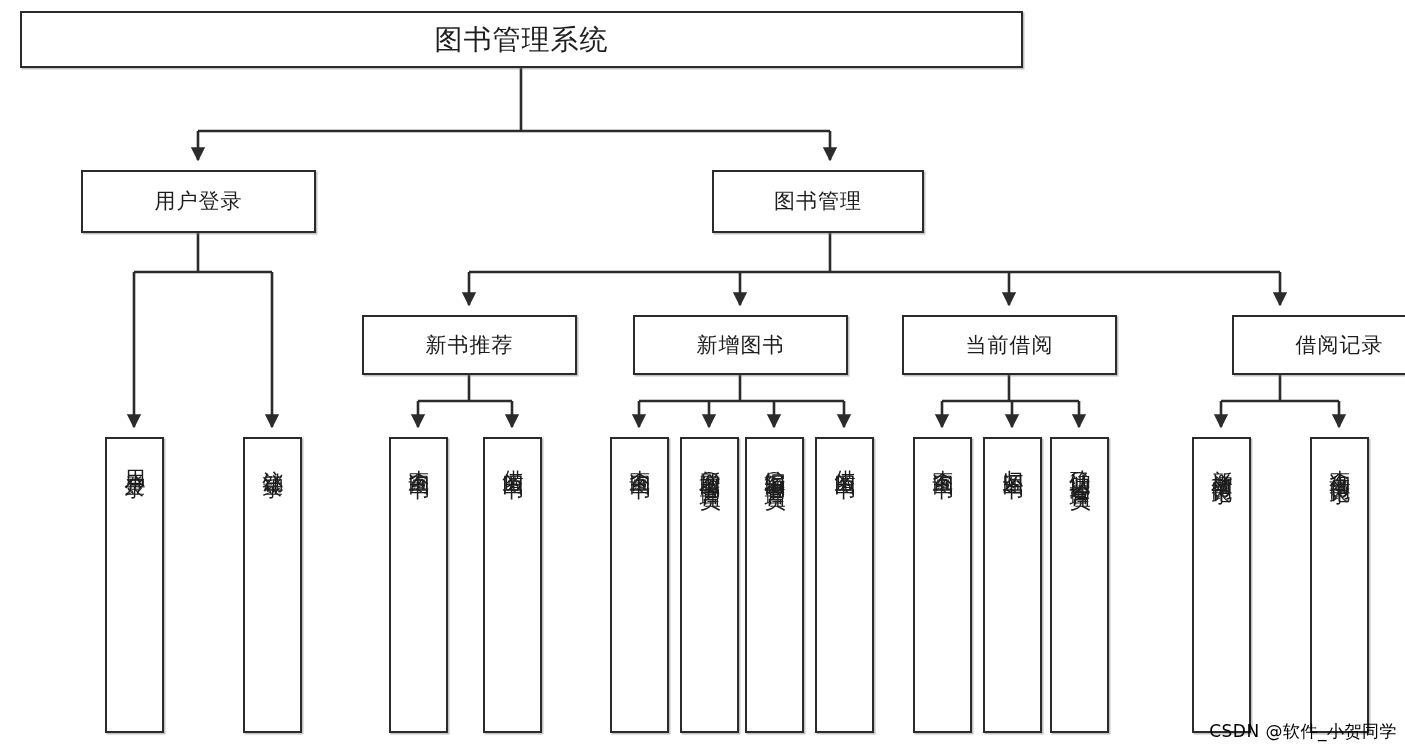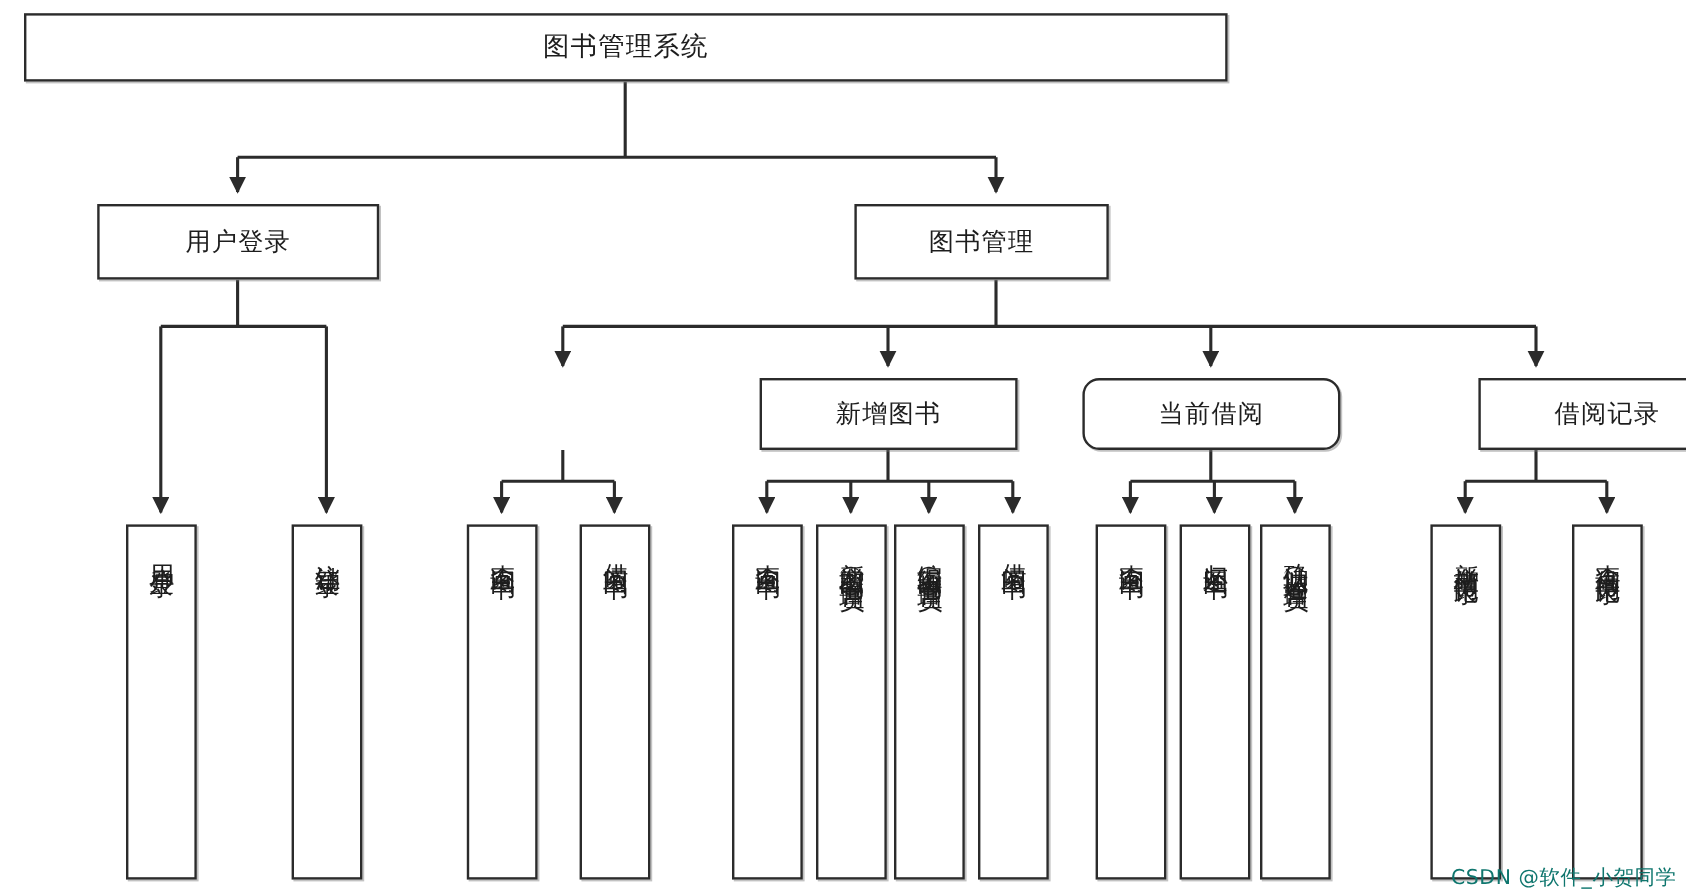--- a/index.html
+++ b/index.html
@@ -27,21 +27,21 @@
     box-shadow:1.5px 1.5px 0 rgba(120,120,120,.45);
   }
   .node .label{
     font-size:21px;
     line-height:1.25;
     letter-spacing:1px;
     color:#1d1d1d;
     text-align:center;
     white-space:nowrap;
   }
-  .node.root .label{font-size:22px;}
+  .node.root .label{font-size:28px;}
   .node.leaf{
     align-items:flex-start;
     justify-content:center;
     padding-top:14px;
   }
   .node.leaf .label{
     writing-mode:vertical-rl;
     text-orientation:upright;
     font-size:21px;
     line-height:1.28;
@@ -55,21 +55,21 @@
     left:0;top:0;
     width:1405px;height:747px;
     pointer-events:none;
   }
   
   #watermark{
     position:absolute;
     right:8px;
     bottom:4px;
     font-size:17px;
-    color:#0f766e;
+    color:#000000;
     letter-spacing:.5px;
     white-space:nowrap;
     user-select:none;
   }
 </style>
 </head>
 <body>
 
 <div id="canvas">
 
@@ -127,24 +127,27 @@
     <span class="label">图书管理系统</span>
   </div>
 
   <div class="node" style="left:81px;top:170px;width:235px;height:63px;">
     <span class="label">用户登录</span>
   </div>
   <div class="node" style="left:712px;top:170px;width:212px;height:63px;">
     <span class="label">图书管理</span>
   </div>
 
+  <div class="node" style="left:362px;top:315px;width:215px;height:60px;">
+    <span class="label">新书推荐</span>
+  </div>
   <div class="node" style="left:633px;top:315px;width:215px;height:60px;">
     <span class="label">新增图书</span>
   </div>
-  <div class="node" style="left:902px;top:315px;width:215px;height:60px;border-radius:14px;">
+  <div class="node" style="left:902px;top:315px;width:215px;height:60px;">
     <span class="label">当前借阅</span>
   </div>
   <div class="node" style="left:1232px;top:315px;width:215px;height:60px;">
     <span class="label">借阅记录</span>
   </div>
 
   <div class="node leaf" style="left:105px;top:437px;width:59px;height:296px;">
     <span class="label">用户登录</span>
   </div>
   <div class="node leaf" style="left:243px;top:437px;width:59px;height:296px;">

